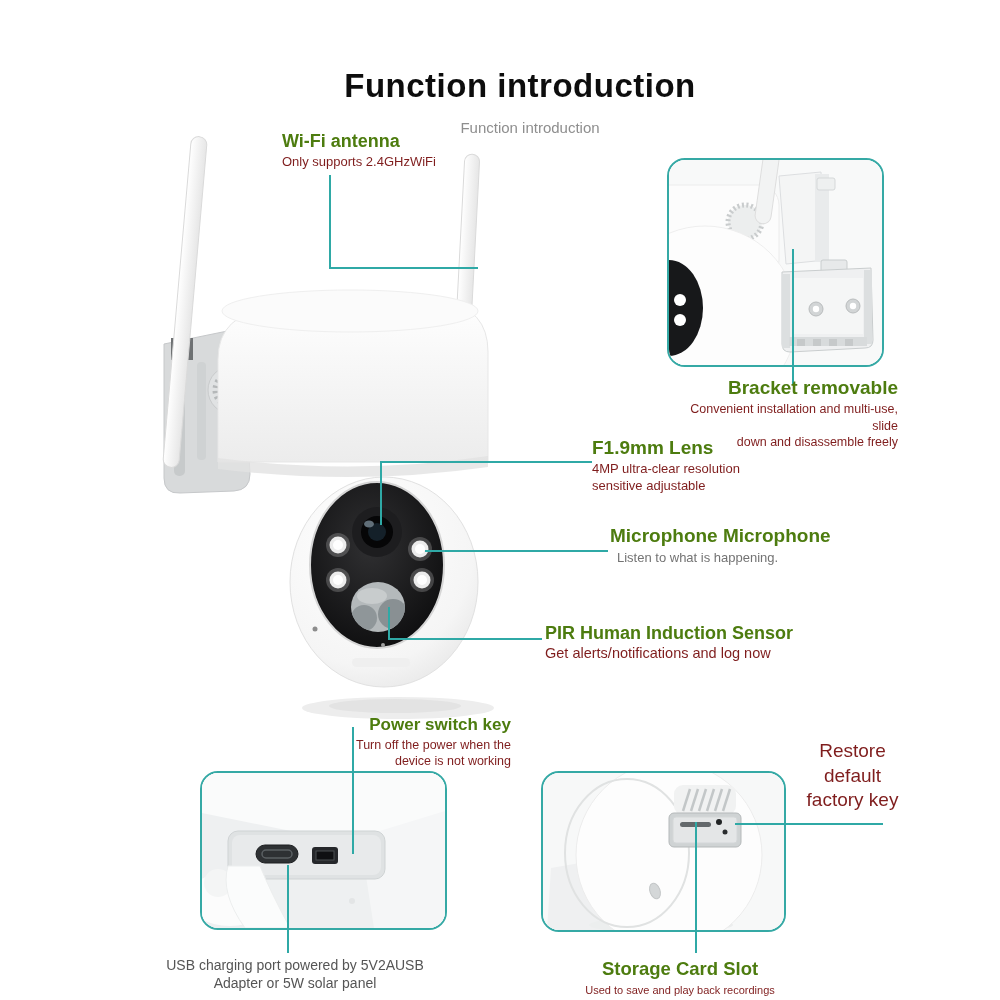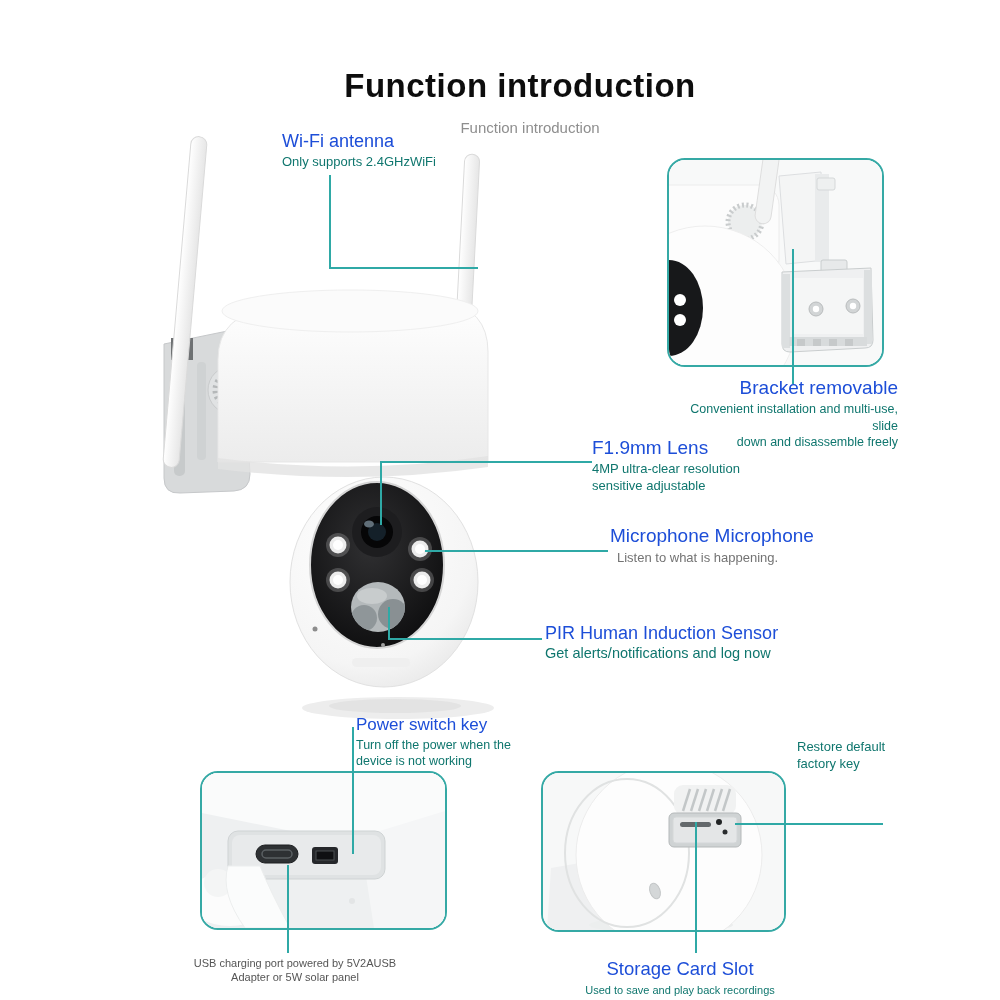--- a/index.html
+++ b/index.html
@@ -10,22 +10,22 @@
   }
   .abs{position:absolute;}
   #page-title{
     left:0;width:1040px;top:40px;text-align:center;
     font-size:33px;font-weight:bold;color:#0d0d0d;letter-spacing:0.5px;
   }
   #watermark{
     left:420px;top:92px;width:220px;text-align:center;
     font-size:15px;color:#8e8e8e;
   }
-  .co-title{color:#1d4ed8;font-weight:normal;line-height:1.12;white-space:pre-line;}
-  .co-desc{color:#0f766e;line-height:1.3;white-space:pre-line;}
+  .co-title{color:#4d7c0f;font-weight:bold;line-height:1.12;white-space:pre-line;}
+  .co-desc{color:#7f1d1d;line-height:1.3;white-space:pre-line;}
   .line{position:absolute;border:0 solid #2fa9a6;}
   .inset{
     position:absolute;border:2px solid #35a9a5;border-radius:18px;
     background:#fff;overflow:hidden;box-sizing:border-box;
   }
   .inset svg{display:block;}
   .center{text-align:center;}
 </style>
 </head>
 <body>
@@ -256,33 +256,33 @@
   <div class="abs" style="left:610px;top:498px;">
     <div class="co-title" style="font-size:19px;">Microphone Microphone</div>
     <div class="co-desc" style="font-size:13px;margin-top:4px;margin-left:7px;color:#737373;">Listen to what is happening.</div>
   </div>
 
   <div class="abs" style="left:545px;top:596px;">
     <div class="co-title" style="font-size:18px;">PIR Human Induction Sensor</div>
     <div class="co-desc" style="font-size:14.5px;margin-top:1px;">Get alerts/notifications and log now</div>
   </div>
 
-  <div class="abs" style="left:356px;top:688px;">
+  <div class="abs" style="left:356px;top:688px;text-align:right;">
     <div class="co-title" style="font-size:17px;">Power switch key</div>
     <div class="co-desc" style="font-size:12.5px;margin-top:3px;">Turn off the power when the
 device is not working</div>
   </div>
 
   <div class="abs" style="left:797px;top:703px;">
-    <div class="co-desc" style="font-size:13px;margin-top:9px;">Restore default
+    <div class="co-desc" style="font-size:19px;margin-top:9px;text-align:center;">Restore default
 factory key</div>
   </div>
 
   <div class="abs center" style="left:150px;top:925px;width:290px;">
-    <div class="co-desc" style="font-size:11px;margin-top:4px;color:#555;">USB charging port powered by 5V2AUSB
+    <div class="co-desc" style="font-size:14px;margin-top:4px;color:#555;">USB charging port powered by 5V2AUSB
 Adapter or 5W solar panel</div>
   </div>
 
   <div class="abs center" style="left:555px;top:932px;width:250px;">
     <div class="co-title" style="font-size:18.5px;">Storage Card Slot</div>
     <div class="co-desc" style="font-size:11px;margin-top:3px;">Used to save and play back recordings</div>
   </div>
 
 </div>
 

